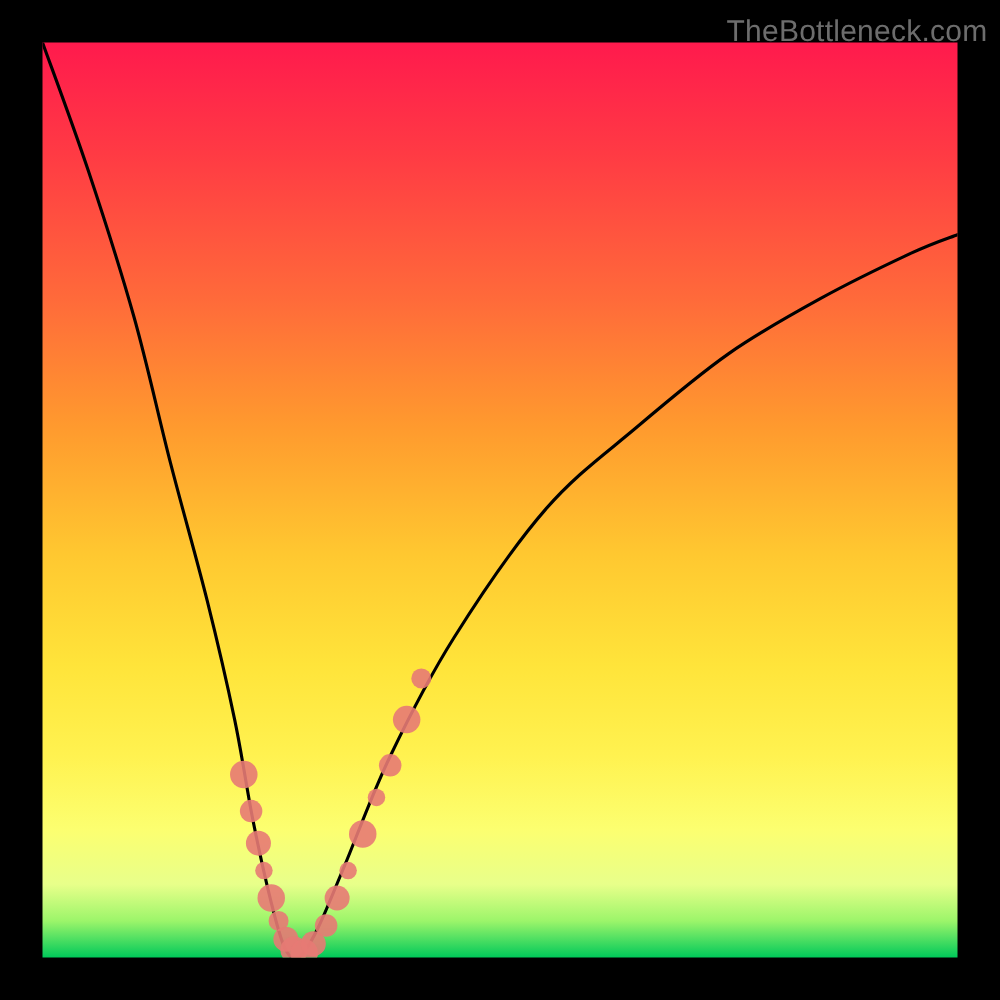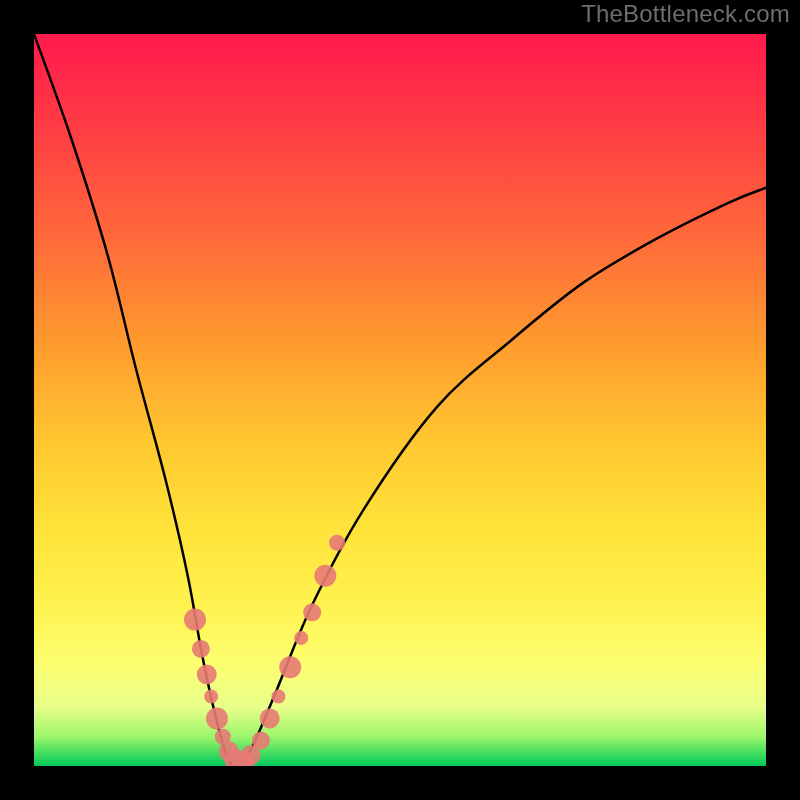--- a/index.html
+++ b/index.html
@@ -32,21 +32,21 @@
       #ffc830 56%,
       #ffe43a 68%,
       #fff250 78%,
       #fcff70 86%,
       #e8ff8a 92%,
       #9cf56a 96%,
       #00c95a 100%);
   }
   .watermark {
     position: absolute;
-    top: 0;
+    top: 12px;
     right: 10px;
     color: #6d6d6d;
     font-size: 24px;
     font-weight: 500;
     letter-spacing: 0.2px;
     user-select: none;
   }
   svg.curve-layer {
     position: absolute;
     left: 0; top: 0;

